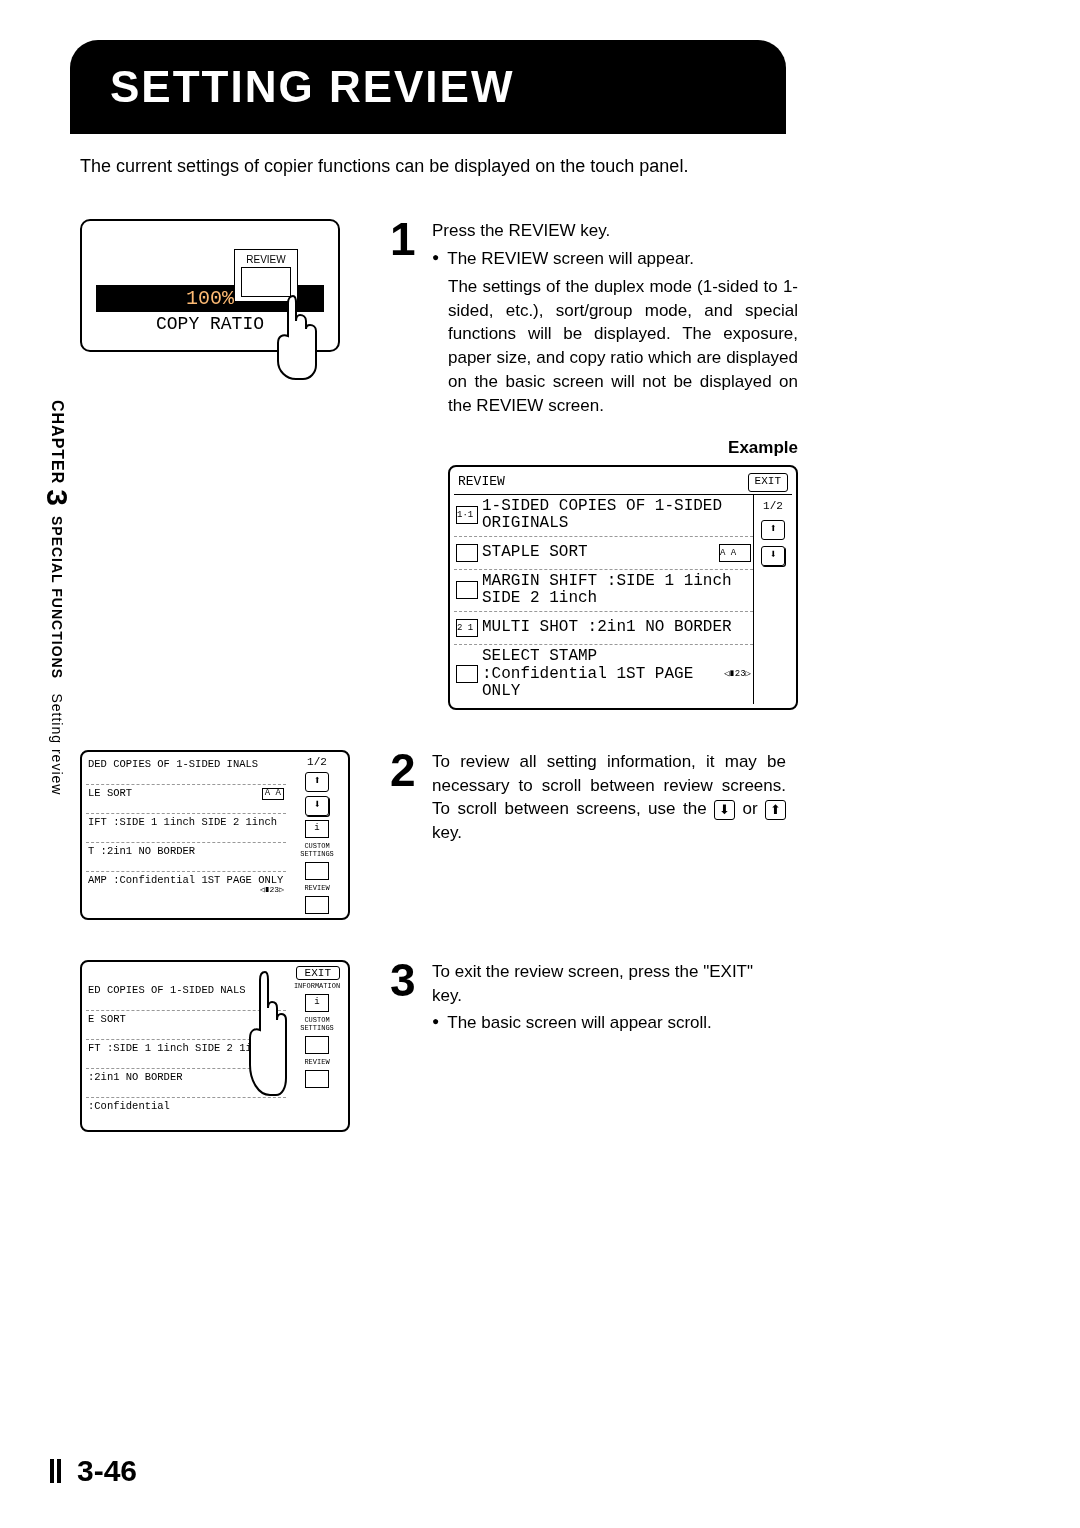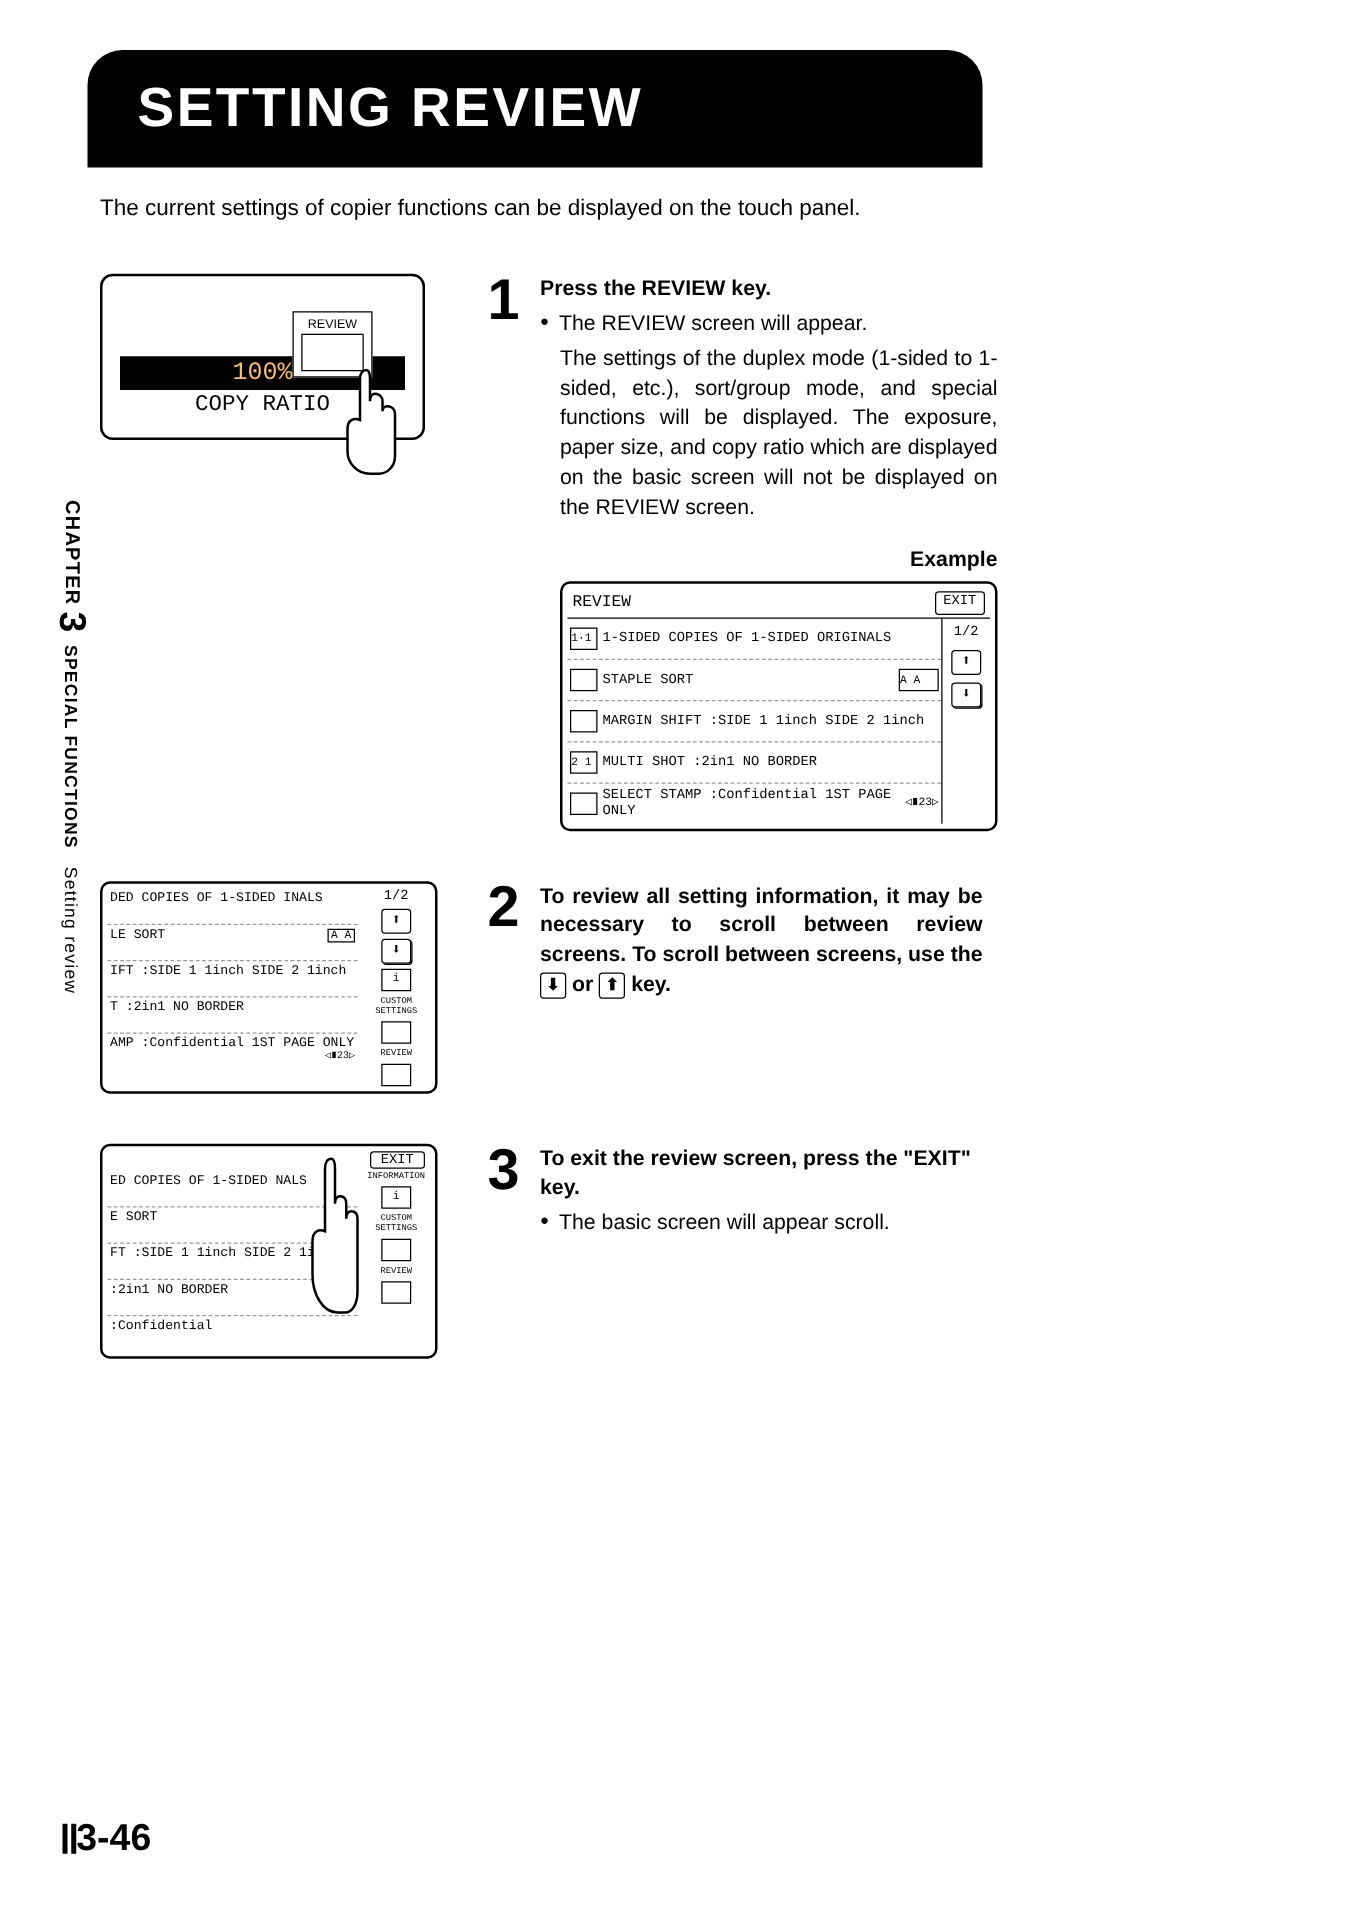--- a/index.html
+++ b/index.html
@@ -125,21 +125,21 @@
     display: flex;
     gap: 8px;
   }
   .stepnum {
     font-size: 46px;
     font-weight: bold;
     line-height: 0.9;
     width: 34px;
   }
   .stepbody { flex: 1; }
-  .stepbody .h { font-weight: bold; margin-bottom: 4px; }
+  .stepbody .h { font-weight: normal; margin-bottom: 4px; }
   .bullet { display: flex; gap: 8px; margin: 4px 0 4px 0; }
   .bullet .dot { font-size: 12px; line-height: 1.8; }
   .just { text-align: justify; }
   .example-lbl { font-weight: bold; margin: 18px 0 6px 0; text-align: right; }
   .review-screen {
     border: 2px solid #000;
     border-radius: 8px;
     width: 350px;
     font-family: "Courier New", monospace;
     font-size: 13px;
@@ -168,21 +168,21 @@
     gap: 4px;
     min-height: 26px;
   }
   .rs-row .ricon {
     border: 1px solid #000;
     width: 20px; height: 16px;
     flex-shrink: 0;
     font-size: 9px;
     line-height: 16px;
   }
-  .rs-row .rtxt { flex: 1; font-size: 11px; line-height: 1.1; }
+  .rs-row .rtxt { flex: 1; font-size: 16px; line-height: 1.1; }
   .rs-side {
     width: 34px;
     border-left: 1px solid #000;
     display: flex;
     flex-direction: column;
     align-items: center;
     padding: 4px 2px;
     gap: 6px;
     font-size: 11px;
   }
@@ -250,20 +250,21 @@
     padding: 0 4px;
     font-size: 13px;
     vertical-align: middle;
   }
   .footer {
     position: absolute;
     bottom: 40px;
     left: 50px;
     display: flex;
     align-items: center;
+    gap: 16px;
   }
   .footer .bars {
     display: flex;
     gap: 3px;
   }
   .footer .bars span {
     display: block;
     width: 4px; height: 24px;
     background: #000;
   }

